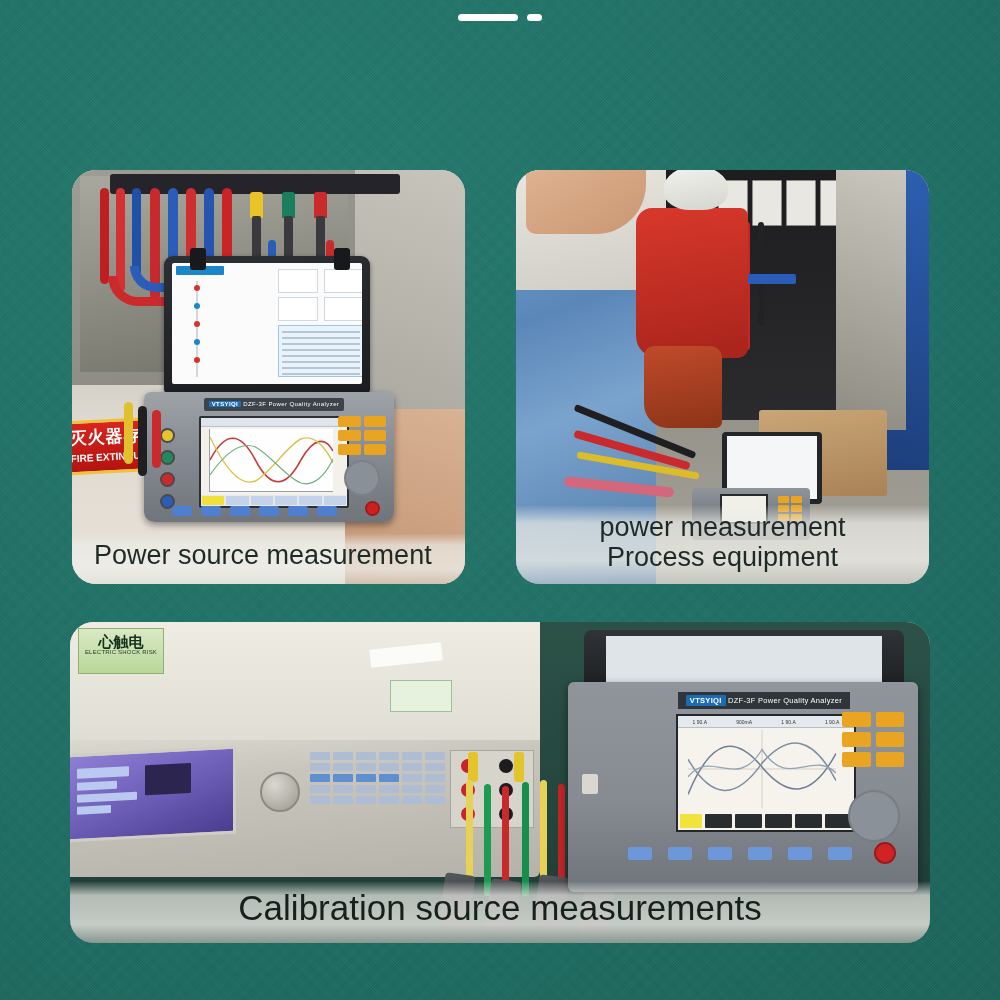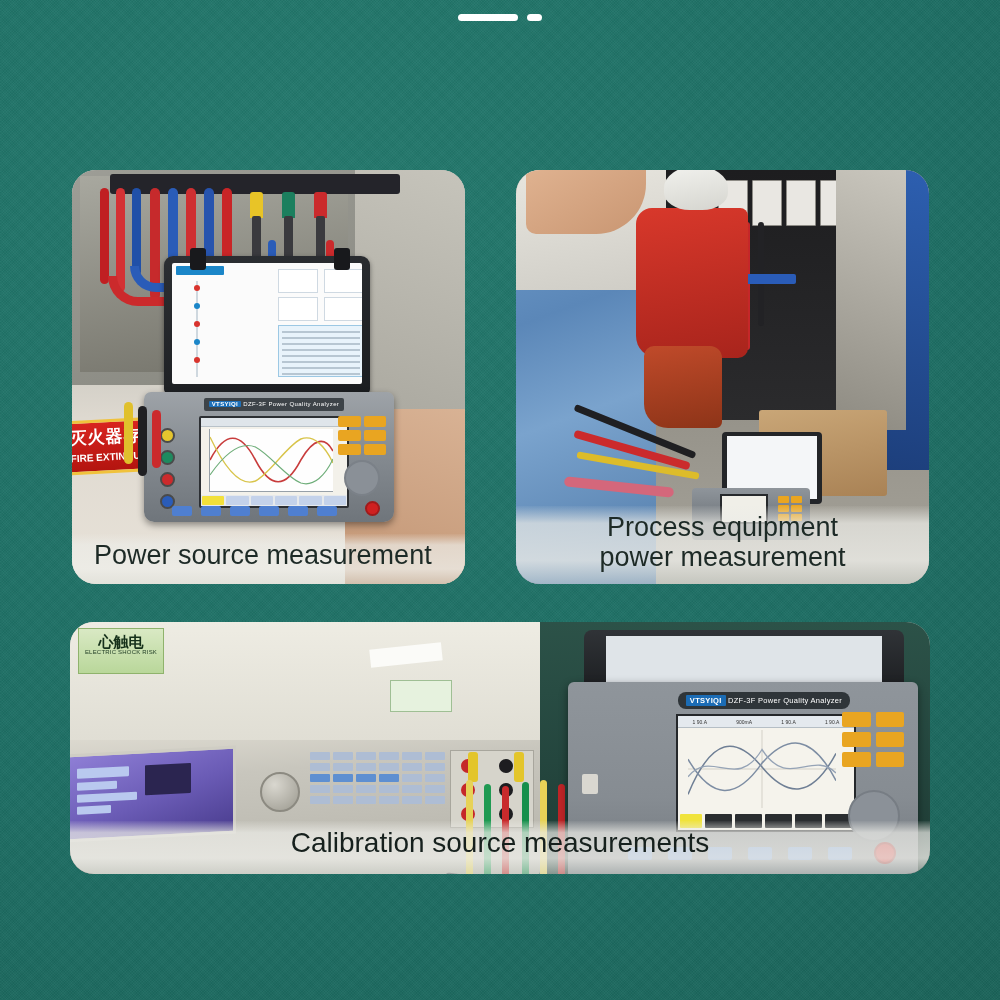--- a/index.html
+++ b/index.html
@@ -36,36 +36,36 @@
 
   
   .card{
     position:absolute;
     border-radius:24px;
     overflow:hidden;
     background:#c9c9c4;
   }
   #card-1{ left:72px;  top:170px; width:393px; height:414px; }
   #card-2{ left:516px; top:170px; width:413px; height:414px; }
-  #card-3{ left:70px;  top:622px; width:860px; height:252px;padding-left:36px; }
+  #card-3{ left:70px;  top:622px; width:860px; height:321px;padding-left:36px; }
 
   .photo{ position:absolute; inset:0; overflow:hidden; }
 
   
   .caption{
     position:absolute; left:0; right:0; bottom:0;
     background:linear-gradient(180deg, rgba(233,233,228,.05) 0%, rgba(236,236,231,.72) 22%, rgba(238,238,233,.80) 70%, rgba(222,226,220,.55) 100%);
     color:#1d2a26;
     text-align:center;
     padding:6px 10px 10px;
     line-height:1.12;
   }
   #card-1 .caption{ font-size:27px; padding-bottom:14px; text-align:left; padding-left:22px; }
   #card-2 .caption{ font-size:27px; padding-bottom:12px; }
-  #card-3 .caption{ font-size:28px; padding-bottom:16px; color:#16201d; }
+  #card-3 .caption{ font-size:35px; padding-bottom:16px; color:#16201d; }
 
   
   .p1-wall{ position:absolute; inset:0; background:linear-gradient(180deg,#b9b9b2 0%,#c9c7bf 42%,#ded9d0 60%,#e8e2d8 100%); }
   .p1-cabinet{ position:absolute; left:0; top:0; width:300px; height:215px; background:linear-gradient(160deg,#9d9d96,#87877f); }
   .p1-cabinet-inner{ position:absolute; left:8px; top:6px; width:268px; height:196px; background:linear-gradient(170deg,#a8a89f,#737269); }
   .p1-wallright{ position:absolute; right:0; top:0; width:110px; height:260px; background:linear-gradient(200deg,#c6c4bb,#a9a79e); }
   .p1-busbar{ position:absolute; left:38px; top:4px; width:290px; height:20px; background:#24242a; border-radius:3px; }
   .p1-skin{ position:absolute; right:0; bottom:0; width:120px; height:175px; background:linear-gradient(200deg,#d8b294,#c29574); border-radius:40px 0 0 0; }
 
   .wire{ position:absolute; border-radius:40px; }
@@ -159,21 +159,21 @@
   .p3-keypad i{ display:block; height:8px; background:#aebdd4; border-radius:1px; }
   .p3-keypad i.b{ background:#5e8fd1; }
   .p3-jacks{ position:absolute; left:380px; top:128px; width:84px; height:78px; background:#d6d4cb; border:1px solid #a8a69d; }
   .p3-jacks i{ position:absolute; width:14px; height:14px; border-radius:50%; }
 
   .p3-an{ position:absolute; right:0; top:8px; width:392px; height:300px; }
   .p3-an-lid{ position:absolute; left:46px; top:0; width:320px; height:58px; background:linear-gradient(180deg,#303337,#1d1f22); border-radius:8px 8px 0 0; }
   .p3-an-lid-in{ position:absolute; left:22px; top:6px; right:22px; bottom:4px; background:#dfe4e8; }
   .p3-an-body{ position:absolute; left:30px; top:52px; width:350px; height:210px;
                background:linear-gradient(180deg,#8f959b 0%,#868c92 55%,#6e747a 100%); border-radius:6px; box-shadow:0 3px 8px rgba(0,0,0,.45); }
-  .p3-an-brand{ position:absolute; left:110px; top:10px; width:172px; height:17px; background:#2f3539; border-radius:8px;
+  .p3-an-brand{ position:absolute; left:110px; top:10px; width:172px; height:17px; background:#2f3539; border-radius:0;
                 font-size:7.5px; line-height:17px; text-align:center; color:#fff; letter-spacing:.3px; }
   .p3-an-brand .bd{ background:#1b6cb5; color:#fff; font-weight:bold; padding:1px 4px; border-radius:1px; }
   .p3-an-scr{ position:absolute; left:108px; top:32px; width:180px; height:118px; background:#f5f3ec; border:2px solid #24272a; overflow:hidden; }
   .p3-scr-top{ position:absolute; left:0; right:0; top:0; height:12px; background:#e4e9ee; border-bottom:1px solid #b5bec5; font-size:5px; color:#333; display:flex; justify-content:space-around; align-items:center; }
   .p3-scr-wave{ position:absolute; left:10px; top:14px; right:18px; bottom:22px; }
   .p3-scr-bar{ position:absolute; left:2px; right:2px; bottom:2px; height:14px; display:flex; gap:3px; }
   .p3-scr-bar i{ flex:1; background:#2a2d30; border-radius:1px; }
   .p3-scr-bar i.hl{ flex:0 0 22px; background:#f0e33c; }
   .p3-an-keys{ position:absolute; right:14px; top:30px; width:62px; display:grid; grid-template-columns:repeat(2,1fr); gap:5px; }
   .p3-an-keys b{ display:block; height:15px; background:#e9a521; border-radius:2px; }
@@ -363,22 +363,22 @@
         </div>
       </div>
     </div>
 
     <div class="wire" style="left:56px;top:276px;width:120px;height:8px;background:#cb2a2c;transform:rotate(16deg);"></div>
     <div class="wire" style="left:60px;top:292px;width:124px;height:7px;background:#ddbc2a;transform:rotate(10deg);"></div>
     <div class="wire" style="left:54px;top:258px;width:130px;height:7px;background:#1f1f22;transform:rotate(22deg);"></div>
     <div class="wire" style="left:48px;top:312px;width:110px;height:10px;background:#d4677b;transform:rotate(6deg);"></div>
   </div>
   <div class="caption">
+    <div>power measurement</div>
     <div>Process equipment</div>
-    <div>power measurement</div>
   </div>
 </div>
 
 <div class="card" id="card-3">
   <div class="photo">
     <div class="p3-bg"></div>
 
     <div class="p3-cal">
       <div class="p3-cal-top"></div>
       <div class="p3-label">

